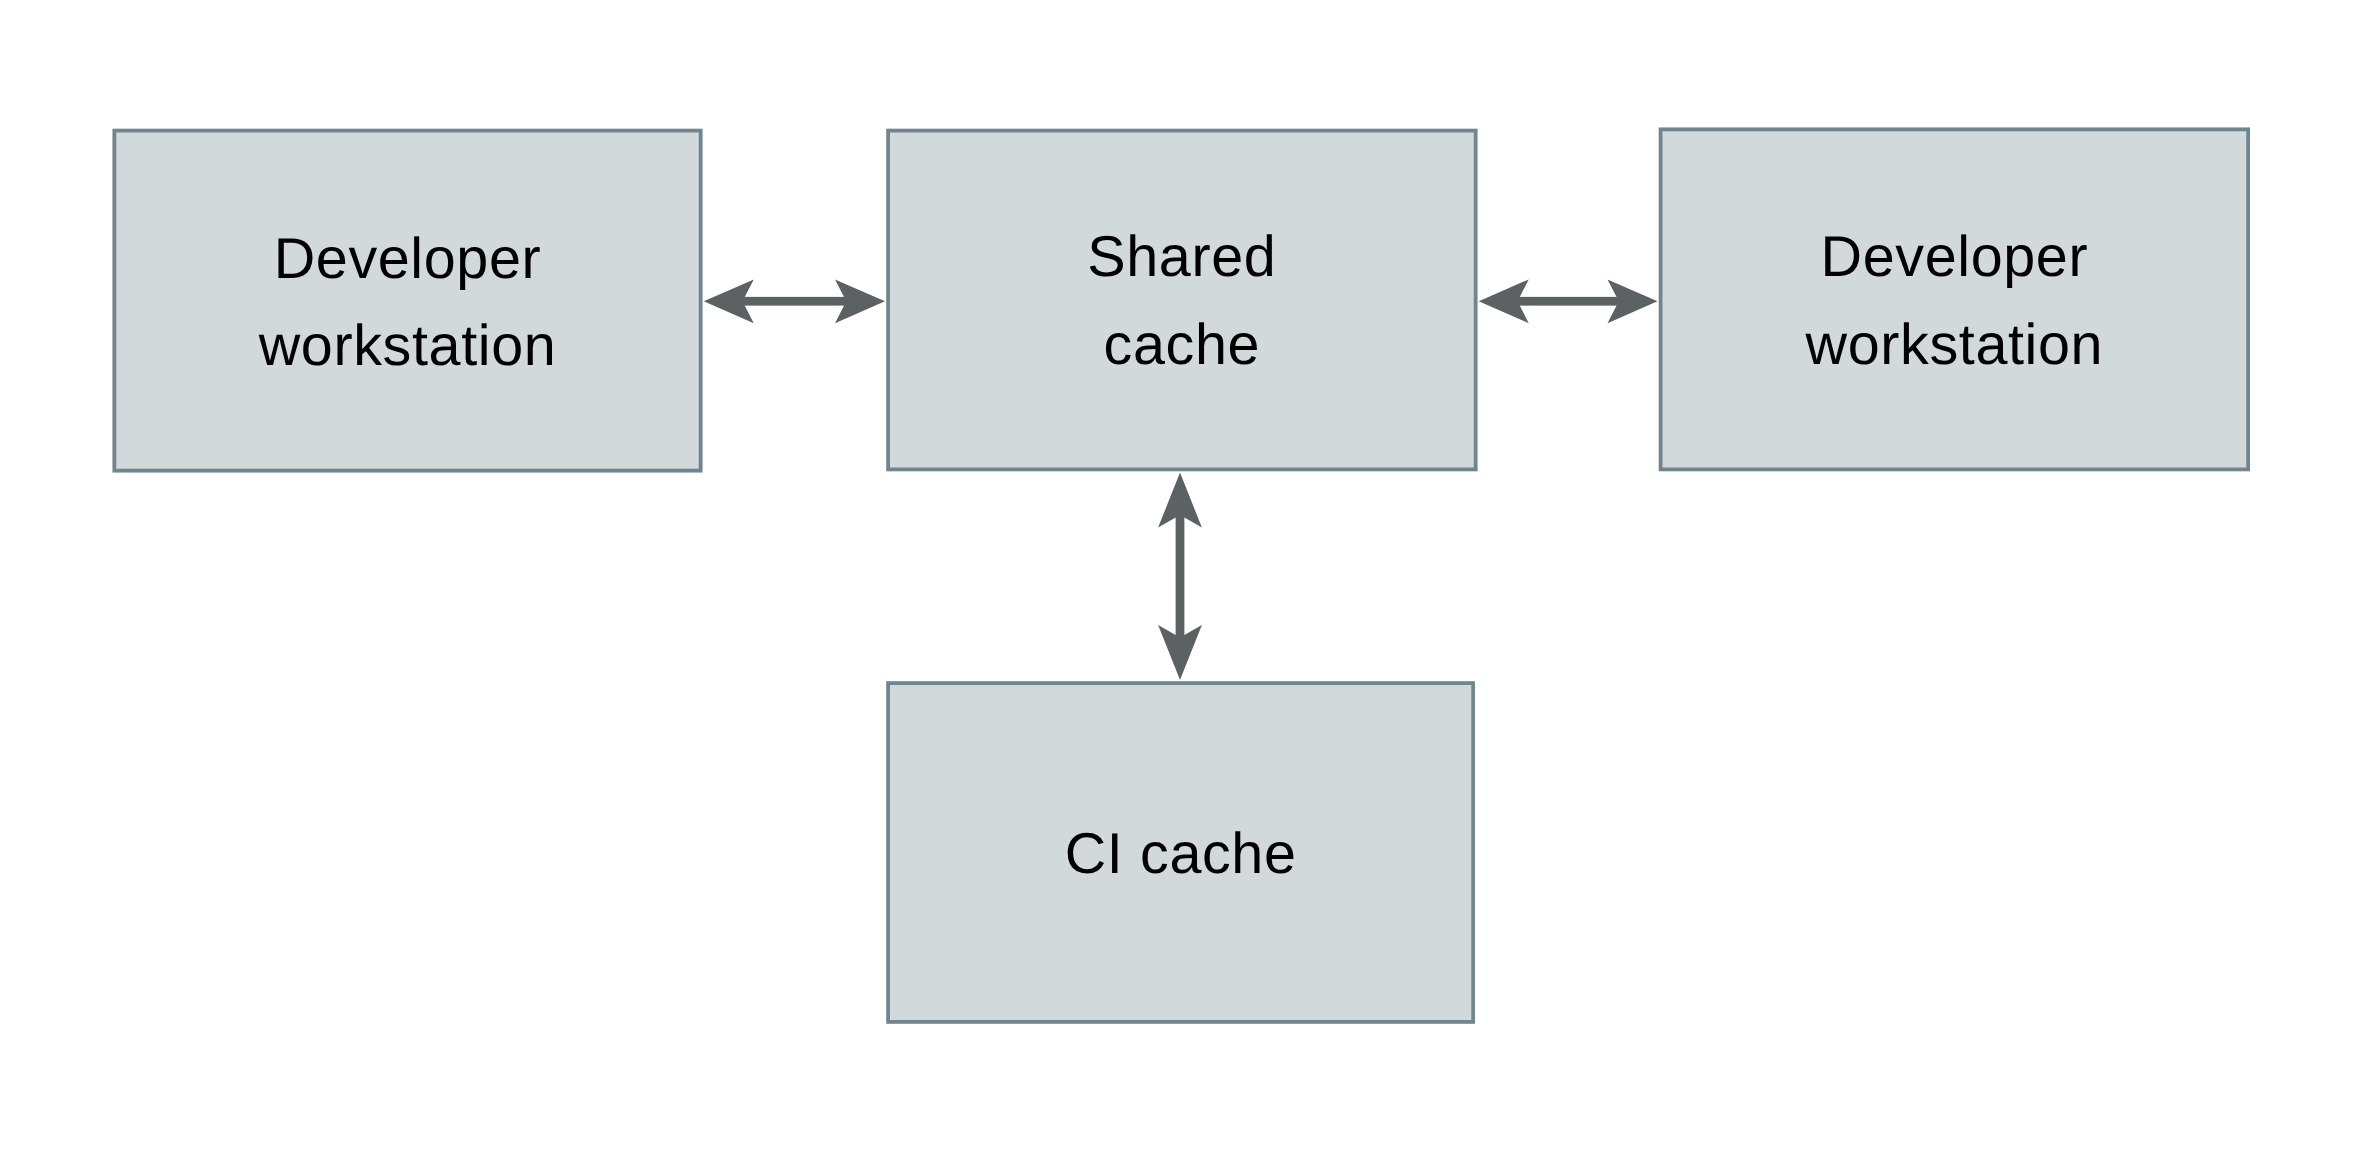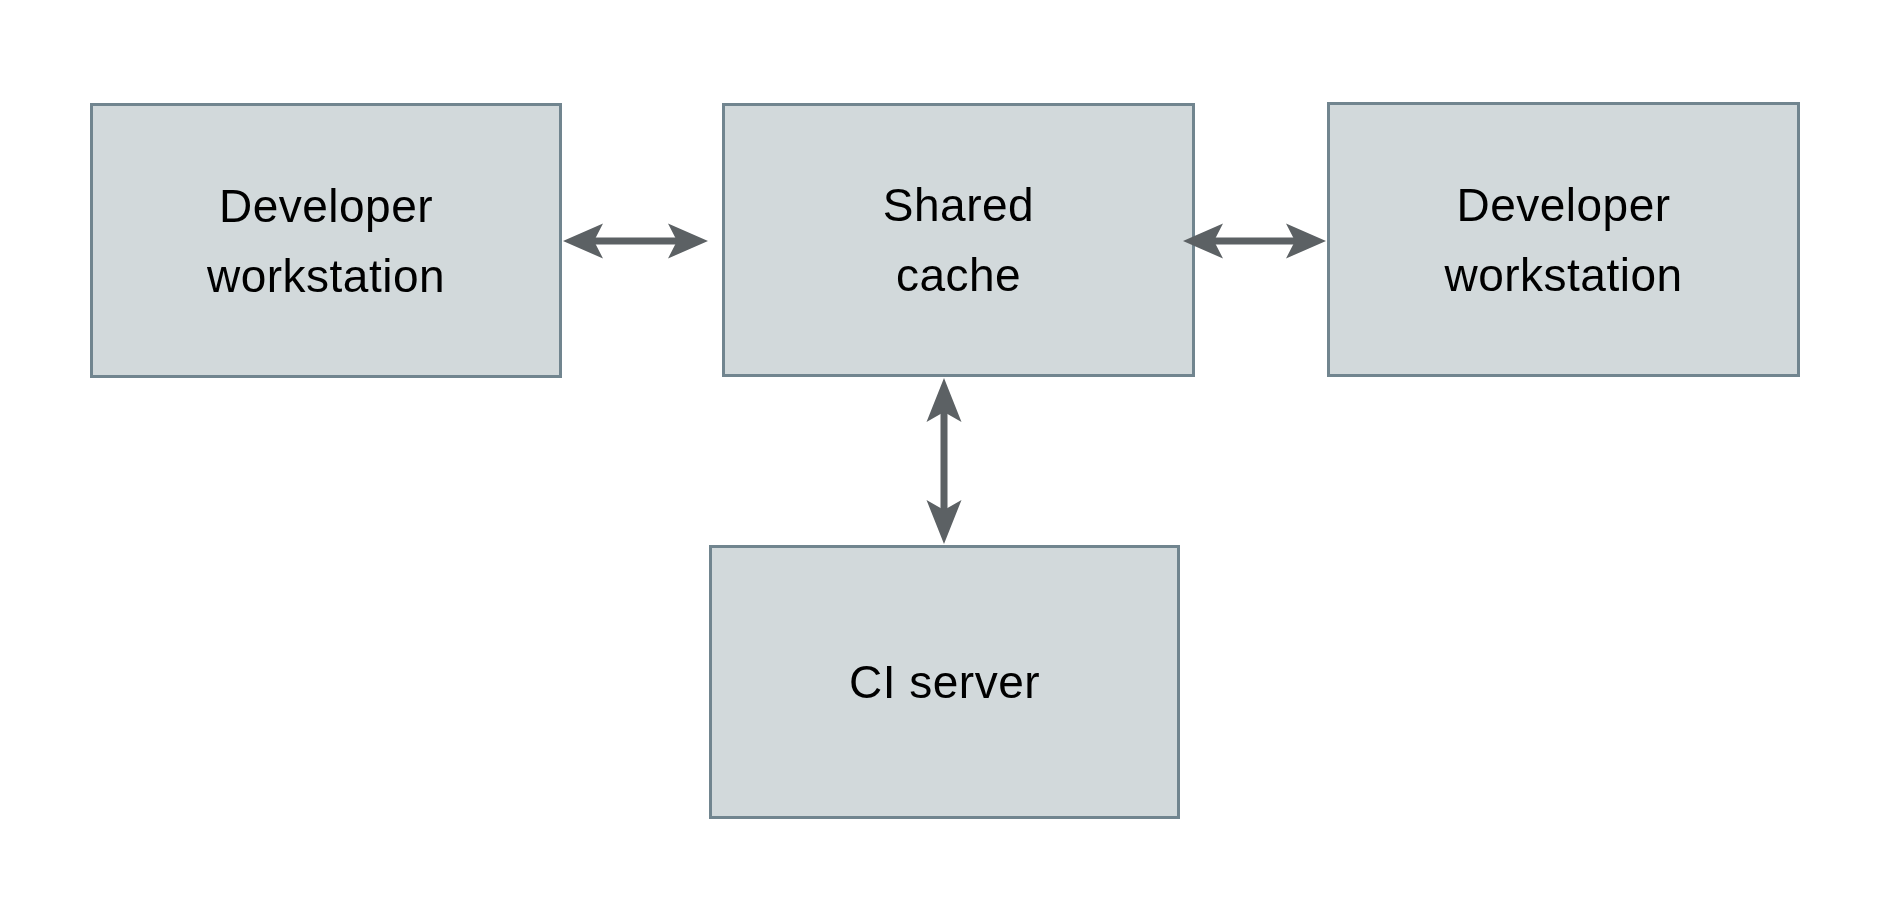--- a/index.html
+++ b/index.html
@@ -29,21 +29,21 @@
     text-align: center;
   }
   .node .label {
     font-size: 46px;
     line-height: 70px;
     color: var(--text, #000000);
     white-space: pre-line;
     letter-spacing: 0.5px;
   }
   .node-workstation-left  { left: 90px;   top: 103px; width: 472px; height: 275px; }
-  .node-shared-cache      { left: 709px;  top: 103px; width: 473px; height: 274px; margin-left: 13px; }
+  .node-shared-cache      { left: 709px;  top: 103px; width: 473px; height: 274px; }
   .node-workstation-right { left: 1327px; top: 102px; width: 473px; height: 275px; }
   .node-ci-server         { left: 709px;  top: 545px; width: 471px; height: 274px; }
 
   .arrow {
     position: absolute;
   }
   .arrow svg {
     display: block;
     width: 100%;
     height: 100%;
@@ -69,21 +69,21 @@
     <span class="label">Shared
 cache</span>
   </div>
 
   <div class="node node-workstation-right">
     <span class="label">Developer
 workstation</span>
   </div>
 
   <div class="node node-ci-server">
-    <span class="label">CI server</span>
+    <span class="label">CI cache</span>
   </div>
 
   <div class="arrow arrow-left">
     <svg viewBox="0 0 147 40">
       <rect class="stroke" x="28" y="16.5" width="91" height="7"></rect>
       <polygon class="stroke" points="1,20 41,2.5 32,20 41,37.5"></polygon>
       <polygon class="stroke" points="146,20 106,2.5 115,20 106,37.5"></polygon>
     </svg>
   </div>
 

